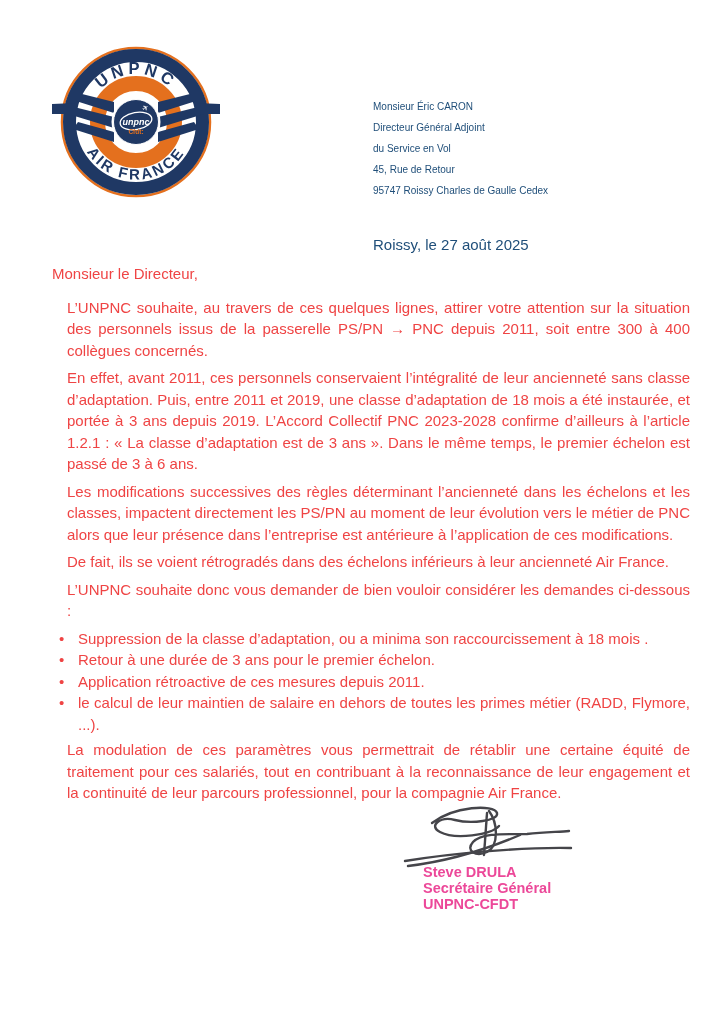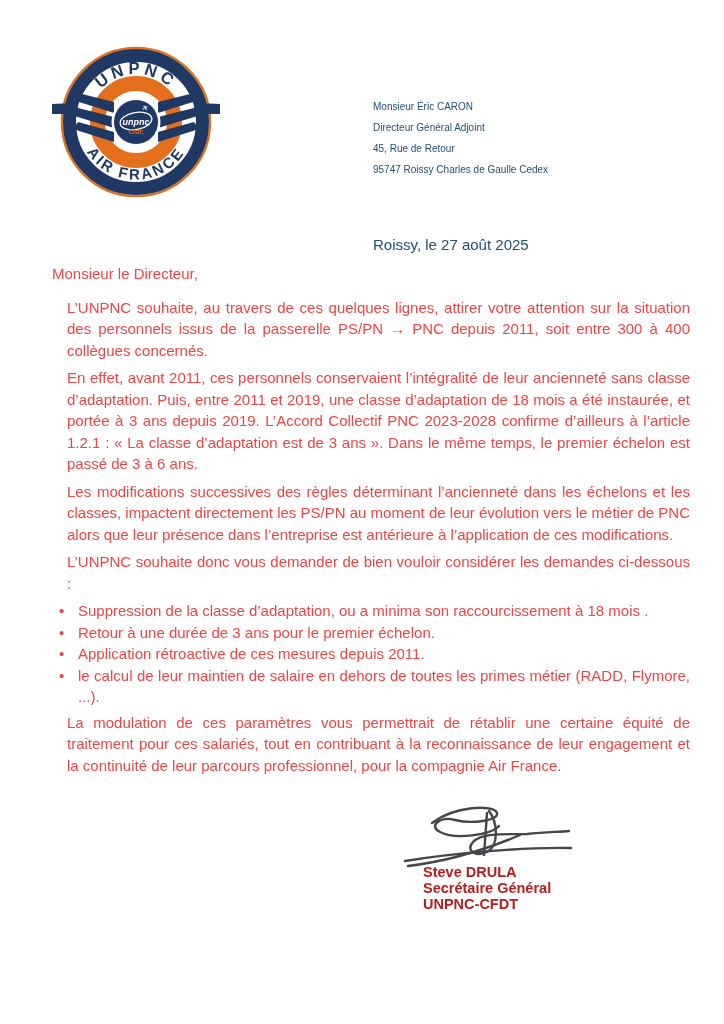--- a/index.html
+++ b/index.html
@@ -39,21 +39,21 @@
   .letter-body ul.demands li {
     position:relative; padding-left:26px; margin:0; text-align:justify;
   }
   .letter-body ul.demands li .bullet-dot {
     position:absolute; left:7px; top:0;
   }
   
   .sig-scrawl { position:absolute; left:399px; top:802px; width:178px; height:68px; }
   .sig-block {
     position:absolute; left:423px; top:864px;
-    font-size:14.5px; line-height:16.2px; font-weight:bold; color:#b91c1c;
+    font-size:14.5px; line-height:16.2px; font-weight:bold; color:#ec4899;
   }
 </style>
 </head>
 <body>
 
 <div class="page">
 
   <div class="logo">
     <svg width="180" height="158" viewBox="0 0 180 158" xmlns="http://www.w3.org/2000/svg">
 
@@ -94,31 +94,33 @@
       <ellipse cx="88" cy="77" rx="16" ry="8.5" fill="none" stroke="#ffffff" stroke-width="1.3" transform="rotate(-10 88 77)"></ellipse>
       <text x="99" y="66" font-size="8" fill="#ffffff" transform="rotate(-35 99 66)" text-anchor="middle">✈</text>
       <text x="88" y="80.5" font-size="9" font-style="italic" font-weight="bold" fill="#ffffff" text-anchor="middle" font-family="Liberation Sans, sans-serif">unpnc</text>
       <text x="88" y="90" font-size="6.5" font-weight="bold" fill="#E4701E" text-anchor="middle" font-family="Liberation Sans, sans-serif">Cfdt:</text>
     </svg>
   </div>
 
   <div class="recipient">
     <div>Monsieur Éric CARON</div>
     <div>Directeur Général Adjoint</div>
+    <div>du Service en Vol</div>
     <div>45, Rue de Retour</div>
     <div>95747 Roissy Charles de Gaulle Cedex</div>
   </div>
 
   <div class="dateline">Roissy, le 27 août 2025</div>
 
   <div class="letter-body">
     <p class="salutation">Monsieur le Directeur,</p>
     <p class="para">L’UNPNC souhaite, au travers de ces quelques lignes, attirer votre attention sur la situation des personnels issus de la passerelle PS/PN → PNC depuis 2011, soit entre 300 à 400 collègues concernés.</p>
     <p class="para">En effet, avant 2011, ces personnels conservaient l’intégralité de leur ancienneté sans classe d’adaptation. Puis, entre 2011 et 2019, une classe d’adaptation de 18 mois a été instaurée, et portée à 3 ans depuis 2019. L’Accord Collectif PNC 2023-2028 confirme d’ailleurs à l’article 1.2.1 : « La classe d’adaptation est de 3 ans ». Dans le même temps, le premier échelon est passé de 3 à 6 ans.</p>
     <p class="para">Les modifications successives des règles déterminant l’ancienneté dans les échelons et les classes, impactent directement les PS/PN au moment de leur évolution vers le métier de PNC alors que leur présence dans l’entreprise est antérieure à l’application de ces modifications.</p>
+    <p class="para">De fait, ils se voient rétrogradés dans des échelons inférieurs à leur ancienneté Air France.</p>
     <p class="para">L’UNPNC souhaite donc vous demander de bien vouloir considérer les demandes ci-dessous :</p>
     <ul class="demands">
       <li>
         <span class="bullet-dot">•</span>
         <span>Suppression de la classe d’adaptation, ou a minima son raccourcissement à 18 mois .</span>
       </li>
       <li>
         <span class="bullet-dot">•</span>
         <span>Retour à une durée de 3 ans pour le premier échelon.</span>
       </li>

